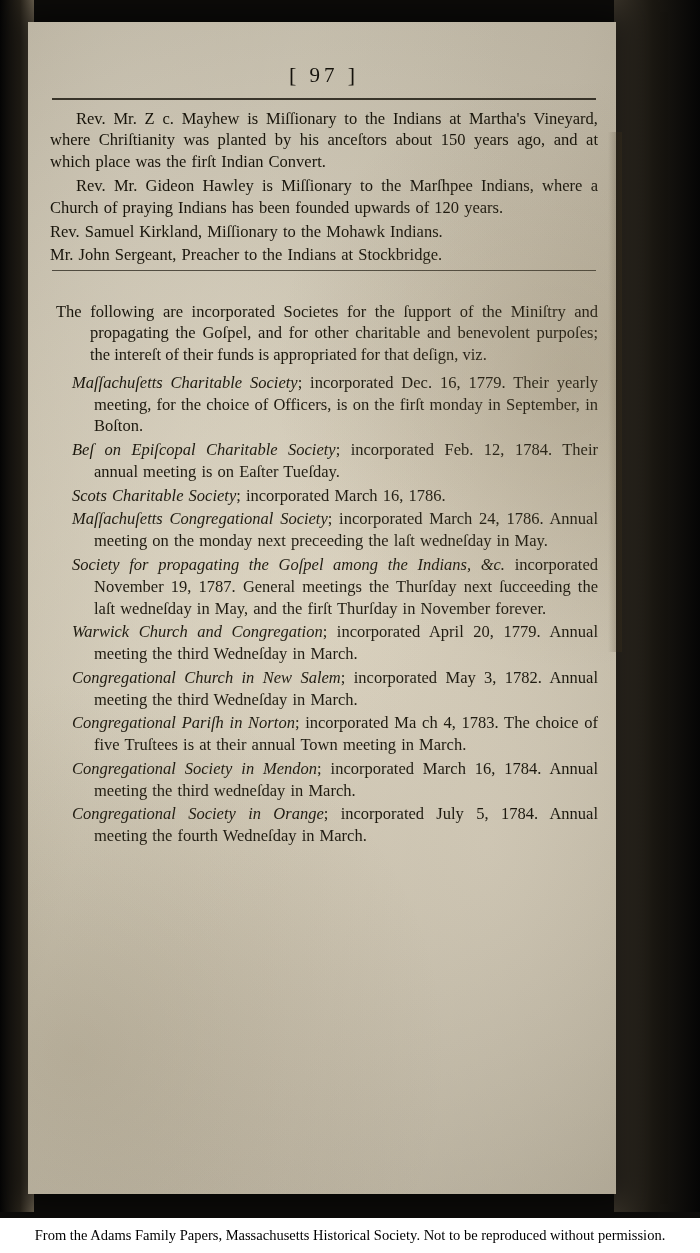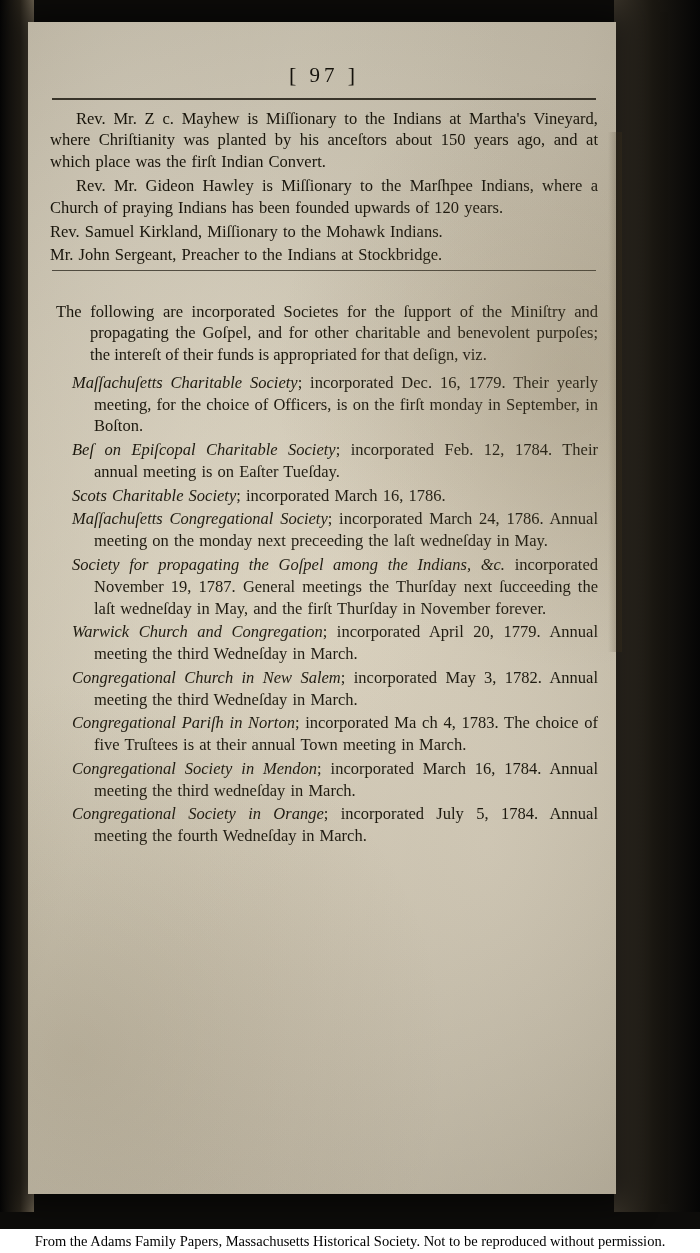--- a/index.html
+++ b/index.html
@@ -121,21 +121,21 @@
     background: linear-gradient(to left, rgba(60,48,28,0.35), rgba(60,48,28,0));
     pointer-events: none;
   }
 
   
   .credit {
     position: absolute;
     left: 0;
     bottom: 0;
     width: 700px;
-    height: 24px;
+    height: 35px;
     background: #ffffff;
     color: #000000;
     font-family: "Liberation Serif", serif;
     font-size: 14.5px;
     display: flex;
     align-items: center;
     justify-content: center;
     text-align: center;
   }
 </style>

